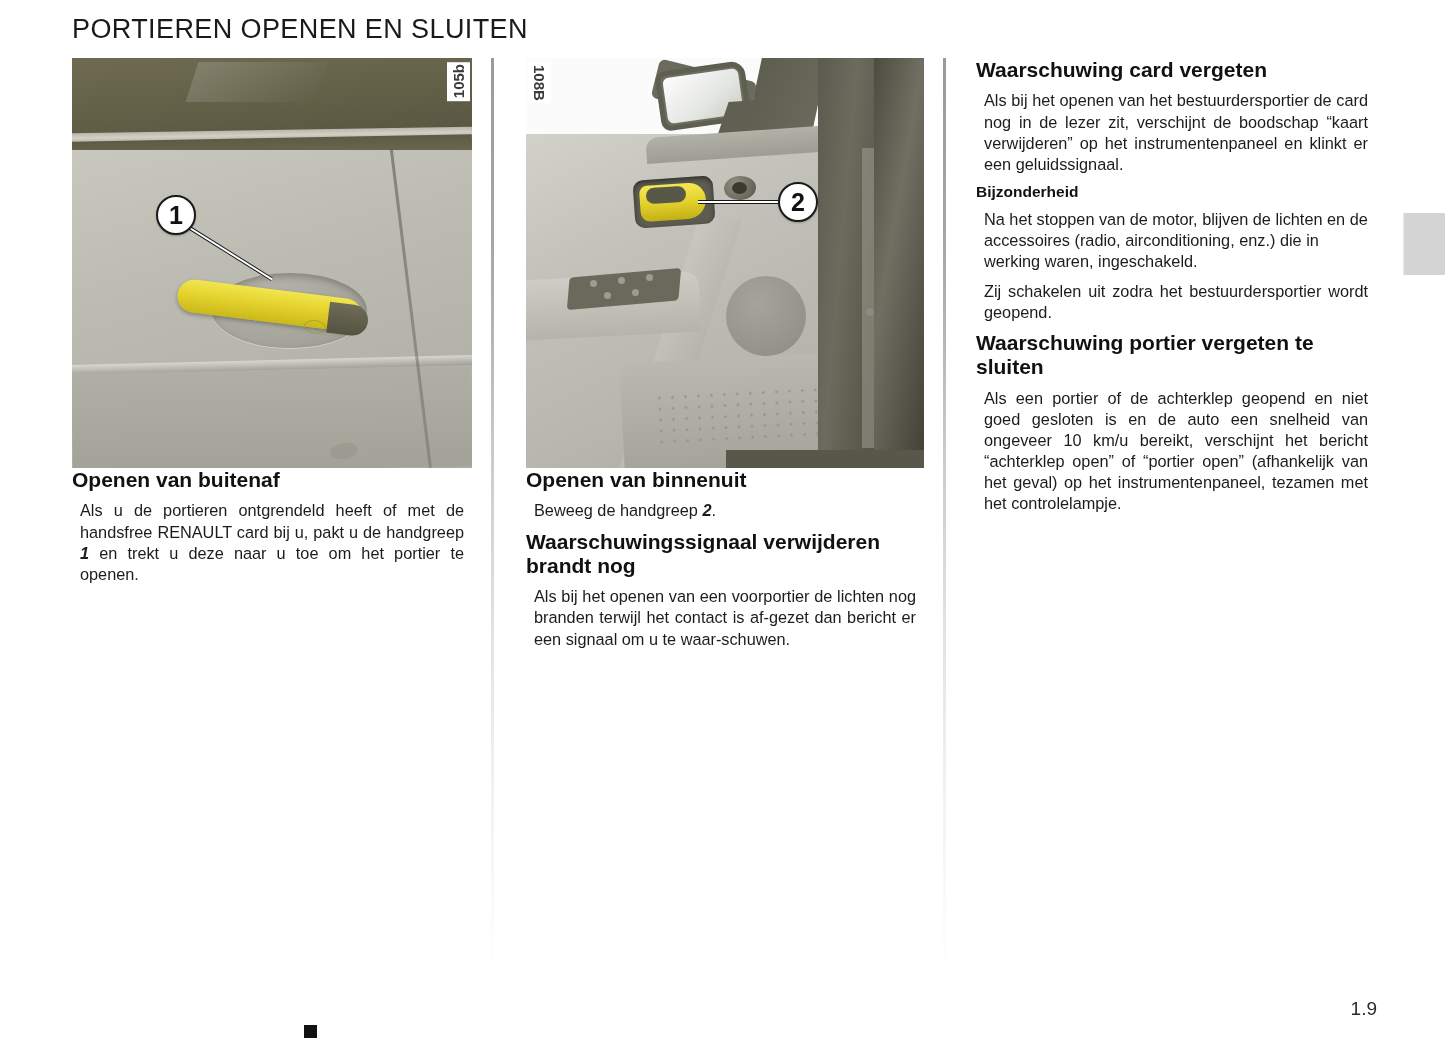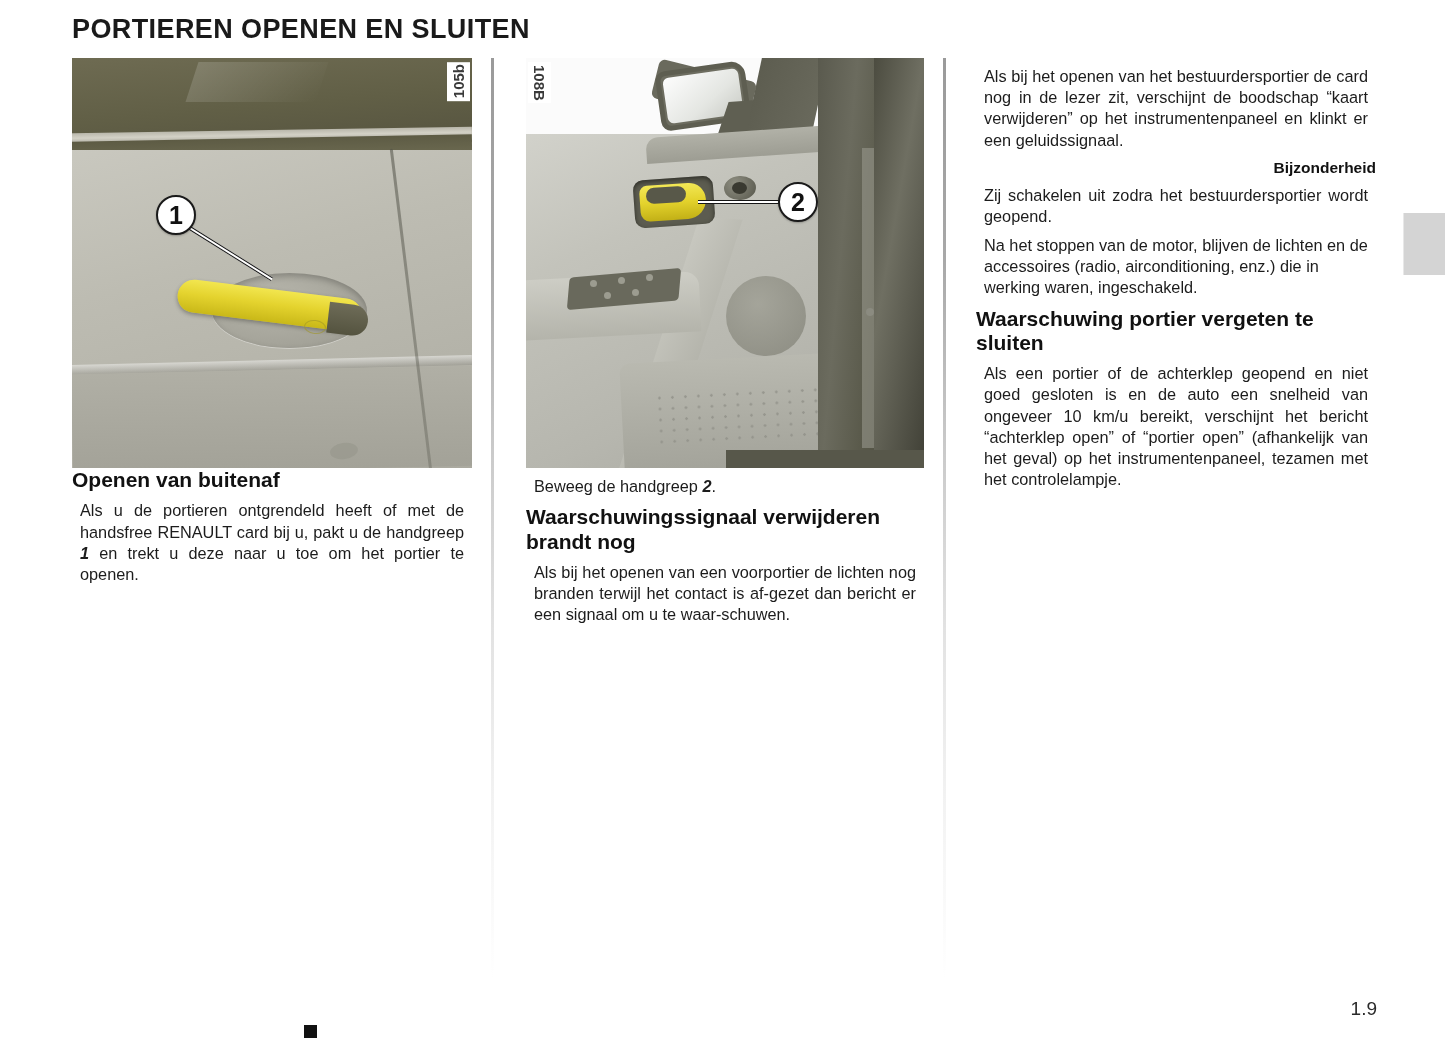--- a/index.html
+++ b/index.html
@@ -19,21 +19,21 @@
     height: 1048px;
     background: #ffffff;
   }
 
   
   .page-title {
     position: absolute;
     left: 72px;
     top: 14px;
     font-size: 27px;
-    font-weight: bold;
+    font-weight: normal;
     letter-spacing: 0.4px;
     color: #1a1a1a;
   }
 
   
   .chapter-tab {
     position: absolute;
     right: 0px;
     top: 213px;
     width: 42px;
@@ -351,21 +351,21 @@
   p.body {
     font-size: 16.3px;
     line-height: 1.30;
     color: #1c1c1c;
     text-align: justify;
     margin: 8px;
     hyphens: manual;
   }
   p.body.left { text-align: left; }
   .sp-after-h   { margin-top: 9px; }
-  .sp-para      { margin-top: 16px; text-align: right; }
+  .sp-para      { margin-top: 16px; }
   .sp-block     { margin-top: 34px; }
   .sp-block-lg  { margin-top: 40px; }
   .caption-gap  { margin-top: 22px; }
   b.em { font-weight: bold; font-style: italic; }
 
   
   .page-number {
     position: absolute;
     right: 68px;
     bottom: 28px;
@@ -464,38 +464,40 @@
       <div class="int-bframe-bolt" style="left:340px; top:250px;"></div>
       <div class="int-outside"></div>
       <div class="int-floor"></div>
 
       <div class="leader" style="left:172px; top:142px; width:88px;"></div>
       <div class="callout" style="left:252px; top:124px;">2</div>
 
       <div class="fig-code fig-code-left">108B</div>
     </div>
 
+    <h2 class="sec caption-gap">Openen van binnenuit</h2>
 
     <p class="body left sp-after-h"><span>Beweeg de handgreep </span><b class="em">2</b><span>.</span></p>
 
     <h2 class="sec sp-block-lg">Waarschuwingssignaal verwijderen brandt nog</h2>
 
     <p class="body sp-after-h">Als bij het openen van een voorportier de lichten nog branden terwijl het contact is af-gezet dan bericht er een signaal om u te waar-schuwen.</p>
   </div>
 
   <div class="col col-3">
 
+    <h2 class="sec">Waarschuwing card vergeten</h2>
 
     <p class="body sp-after-h">Als bij het openen van het bestuurdersportier de card nog in de lezer zit, verschijnt de boodschap “kaart verwijderen” op het instrumentenpaneel en klinkt er een geluidssignaal.</p>
 
     <h3 class="sub sp-para">Bijzonderheid</h3>
 
+    <p class="body left sp-after-h">Na het stoppen van de motor, blijven de lichten en de accessoires (radio, airconditioning, enz.) die in werking waren, ingeschakeld.</p>
+
     <p class="body sp-para">Zij schakelen uit zodra het bestuurdersportier wordt geopend.</p>
-
-    <p class="body left sp-after-h">Na het stoppen van de motor, blijven de lichten en de accessoires (radio, airconditioning, enz.) die in werking waren, ingeschakeld.</p>
 
     <h2 class="sec sp-block">Waarschuwing portier vergeten te sluiten</h2>
 
     <p class="body sp-after-h">Als een portier of de achterklep geopend en niet goed gesloten is en de auto een snelheid van ongeveer 10 km/u bereikt, verschijnt het bericht “achterklep open” of “portier open” (afhankelijk van het geval) op het instrumentenpaneel, tezamen met het controlelampje.</p>
   </div>
 
   <div class="page-number">1.9</div>
   <div class="bottom-marker"></div>
 
 </div>

